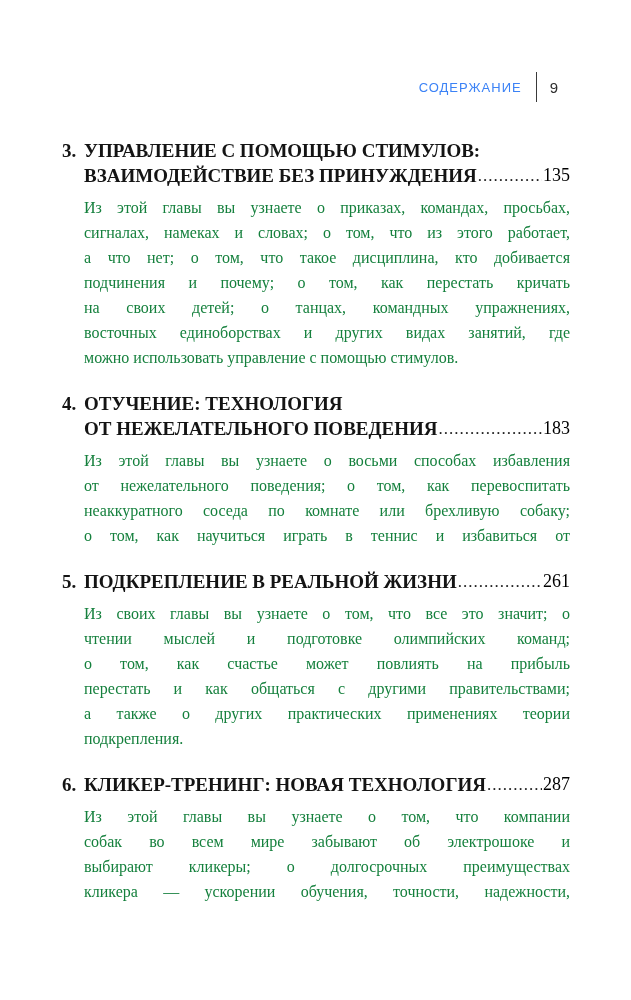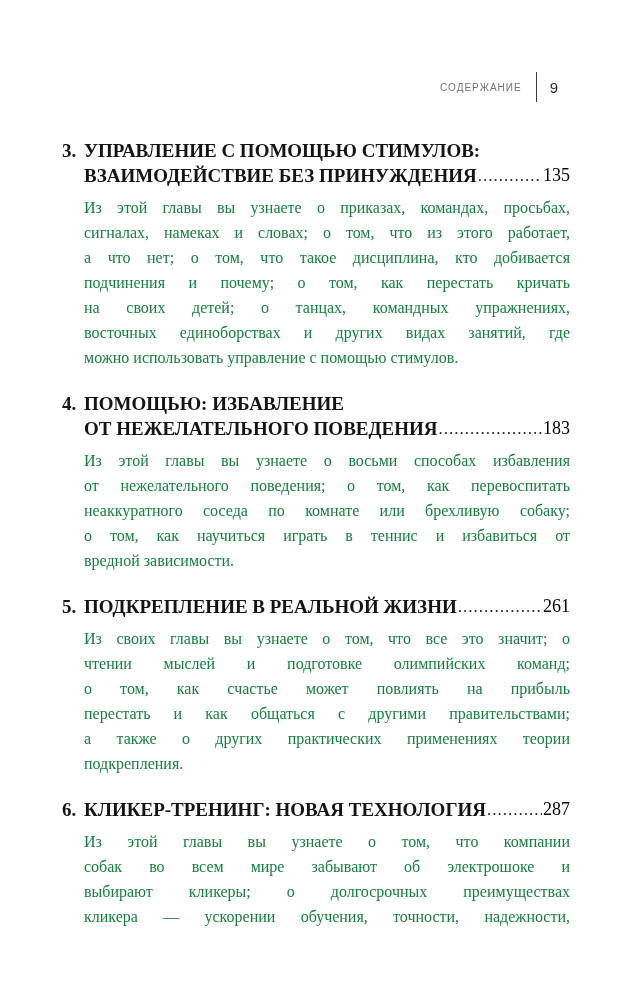--- a/index.html
+++ b/index.html
@@ -18,23 +18,23 @@
   
   .header {
     display: flex;
     justify-content: flex-end;
     align-items: center;
     padding-top: 72px;
     padding-right: 12px;
   }
   .header-title {
     font-family: "Liberation Sans", sans-serif;
-    font-size: 10px;
+    font-size: 13px;
     letter-spacing: 1px;
-    color: #737373;
+    color: #3b82f6;
     font-weight: 400;
   }
   .header-divider {
     width: 1px; height: 30px;
     background: #3a3a3a;
     margin: 0 13px 0 14px;
   }
   .header-pagenum {
     font-family: "Liberation Sans", sans-serif;
     font-size: 15px;
@@ -124,34 +124,33 @@
         <div class="bline">на своих детей; о танцах, командных упражнениях,</div>
         <div class="bline">восточных единоборствах и других видах занятий, где</div>
         <div class="bline last">можно использовать управление с помощью стимулов.</div>
       </div>
     </div>
 
     <div class="entry">
       <div class="entry-title">
         <span class="entry-num">4.</span>
         <div class="title-body">
-          <div class="tline">ПОМОЩЬЮ: ИЗБАВЛЕНИЕ</div>
+          <div class="tline">ОТУЧЕНИЕ: ТЕХНОЛОГИЯ</div>
           <div class="tline-row">
             <span class="tline">ОТ НЕЖЕЛАТЕЛЬНОГО ПОВЕДЕНИЯ</span>
             <span class="leader">......................................................................</span>
             <span class="pagenum">183</span>
           </div>
         </div>
       </div>
       <div class="entry-body">
         <div class="bline">Из этой главы вы узнаете о восьми способах избавления</div>
         <div class="bline">от нежелательного поведения; о том, как перевоспитать</div>
         <div class="bline">неаккуратного соседа по комнате или брехливую собаку;</div>
         <div class="bline">о том, как научиться играть в теннис и избавиться от</div>
-        <div class="bline last">вредной зависимости.</div>
       </div>
     </div>
 
     <div class="entry">
       <div class="entry-title">
         <span class="entry-num">5.</span>
         <div class="title-body">
           <div class="tline-row">
             <span class="tline">ПОДКРЕПЛЕНИЕ В РЕАЛЬНОЙ ЖИЗНИ</span>
             <span class="leader">......................................................................</span>

